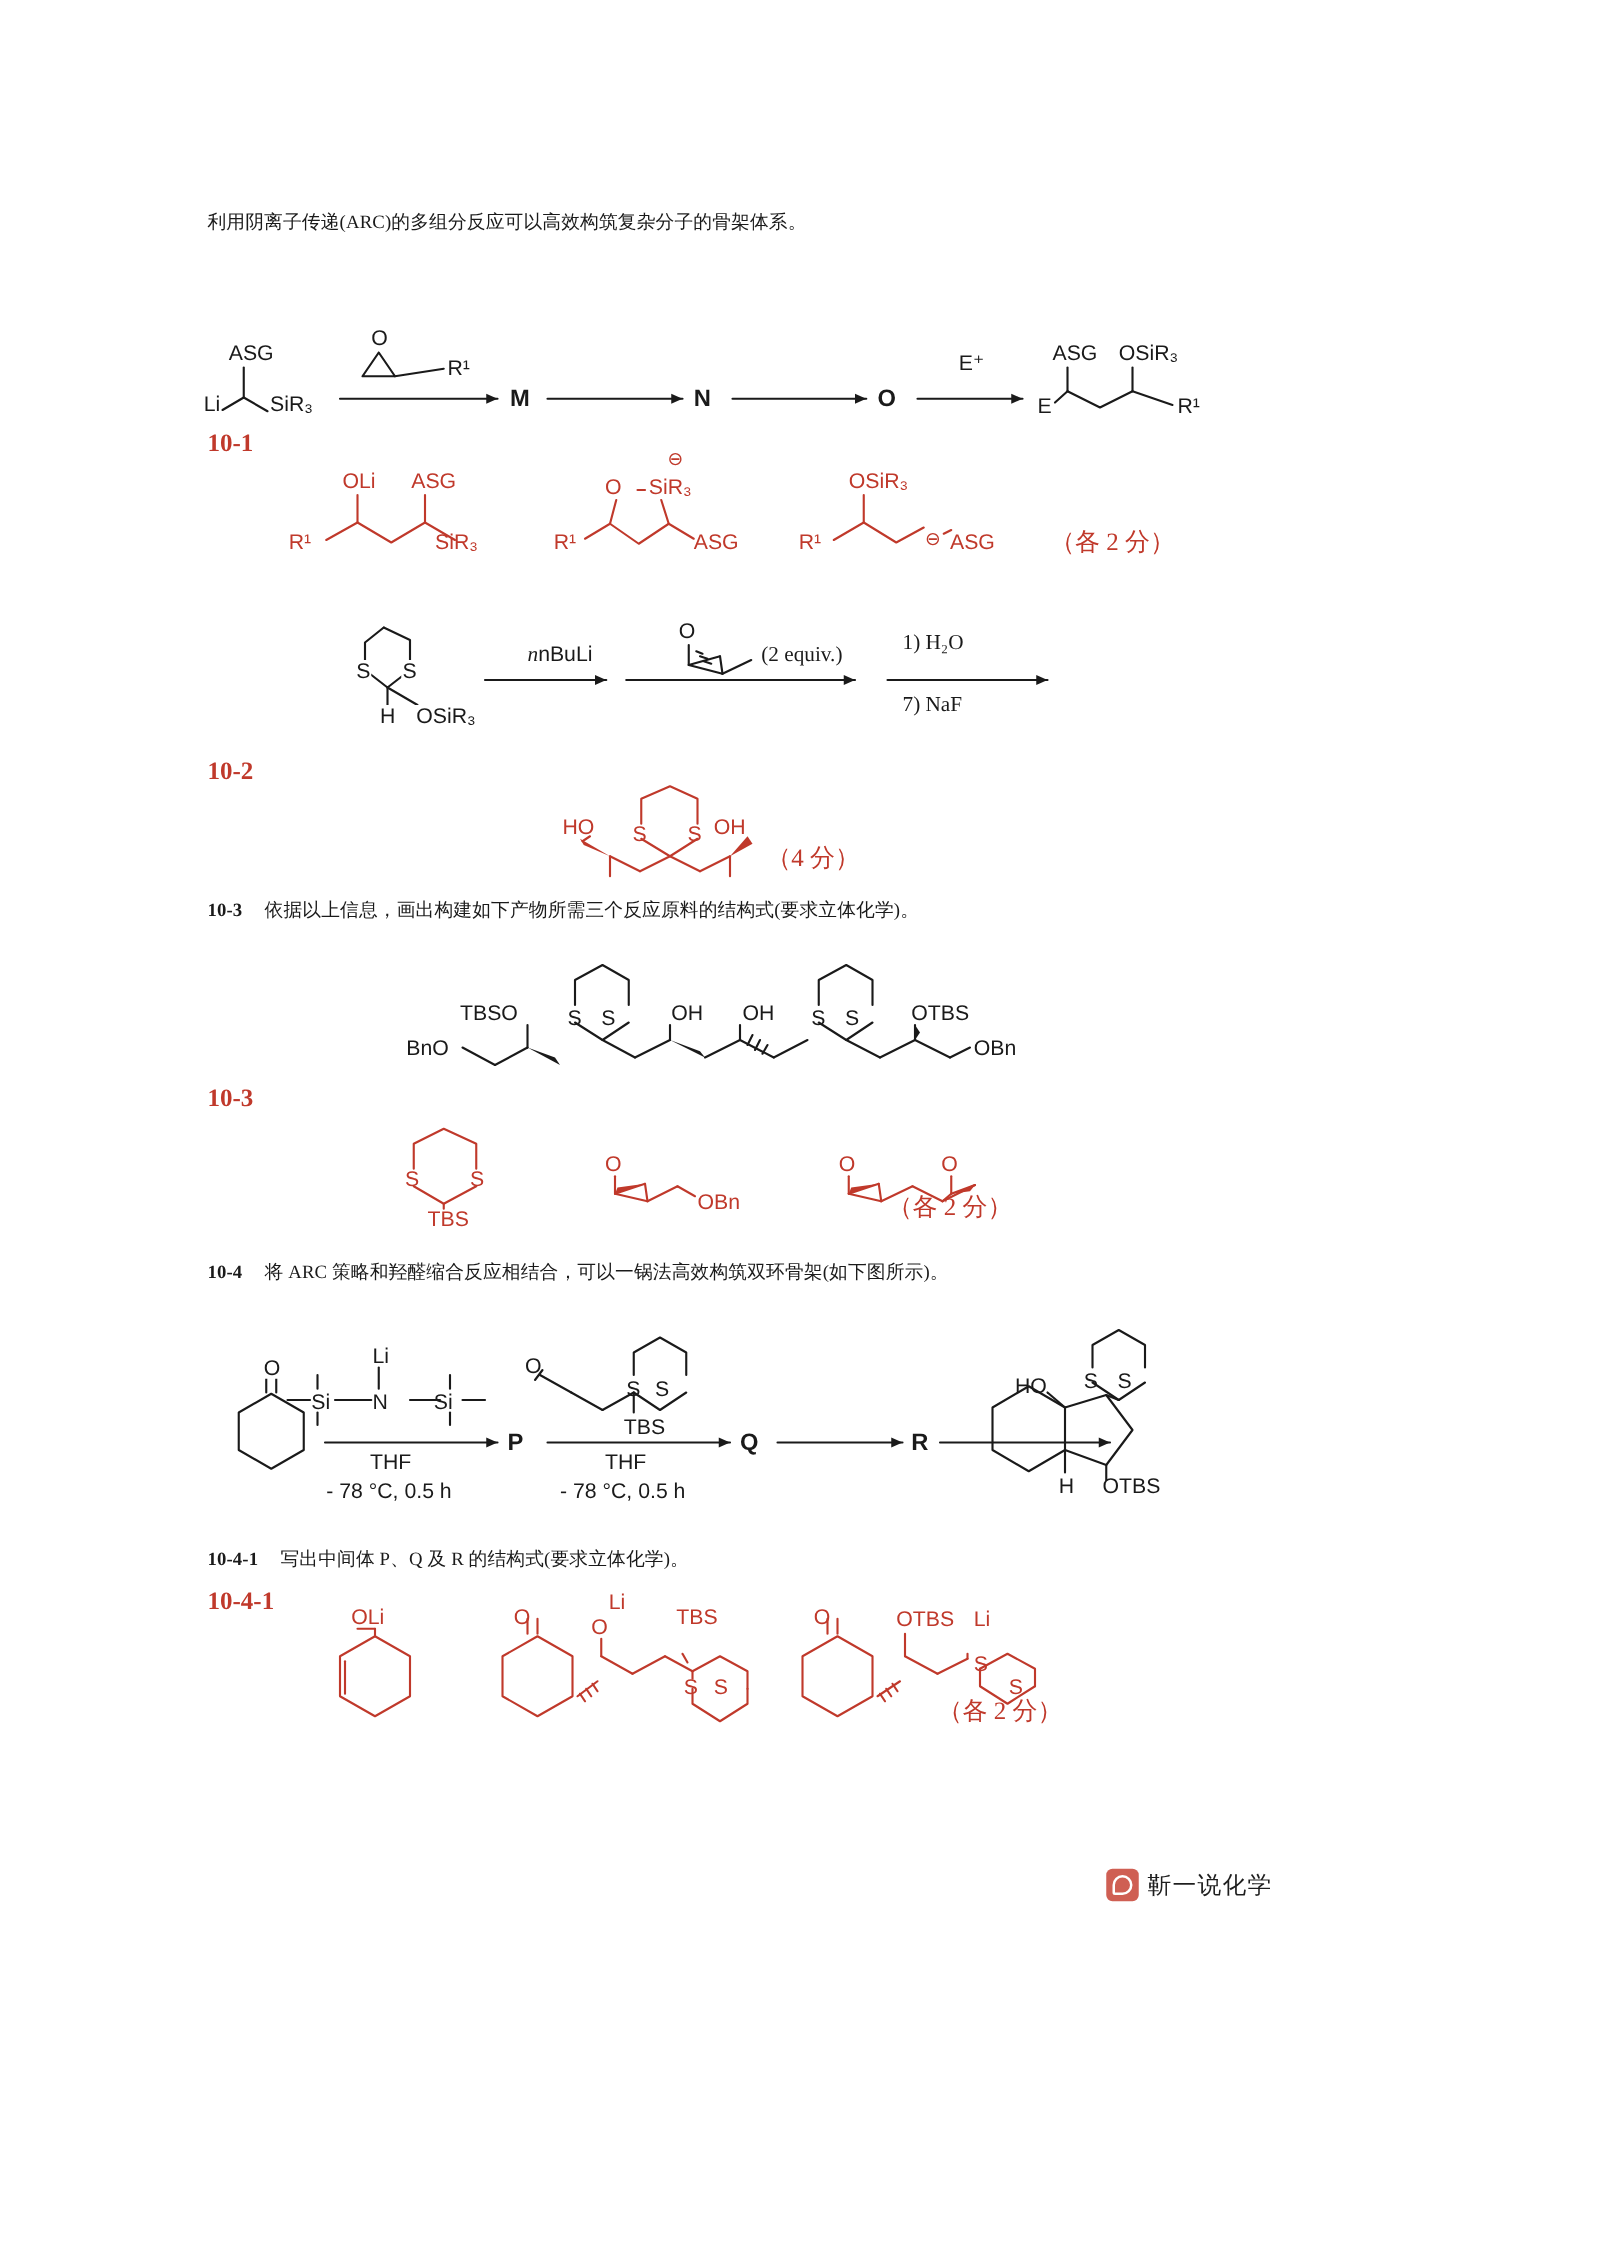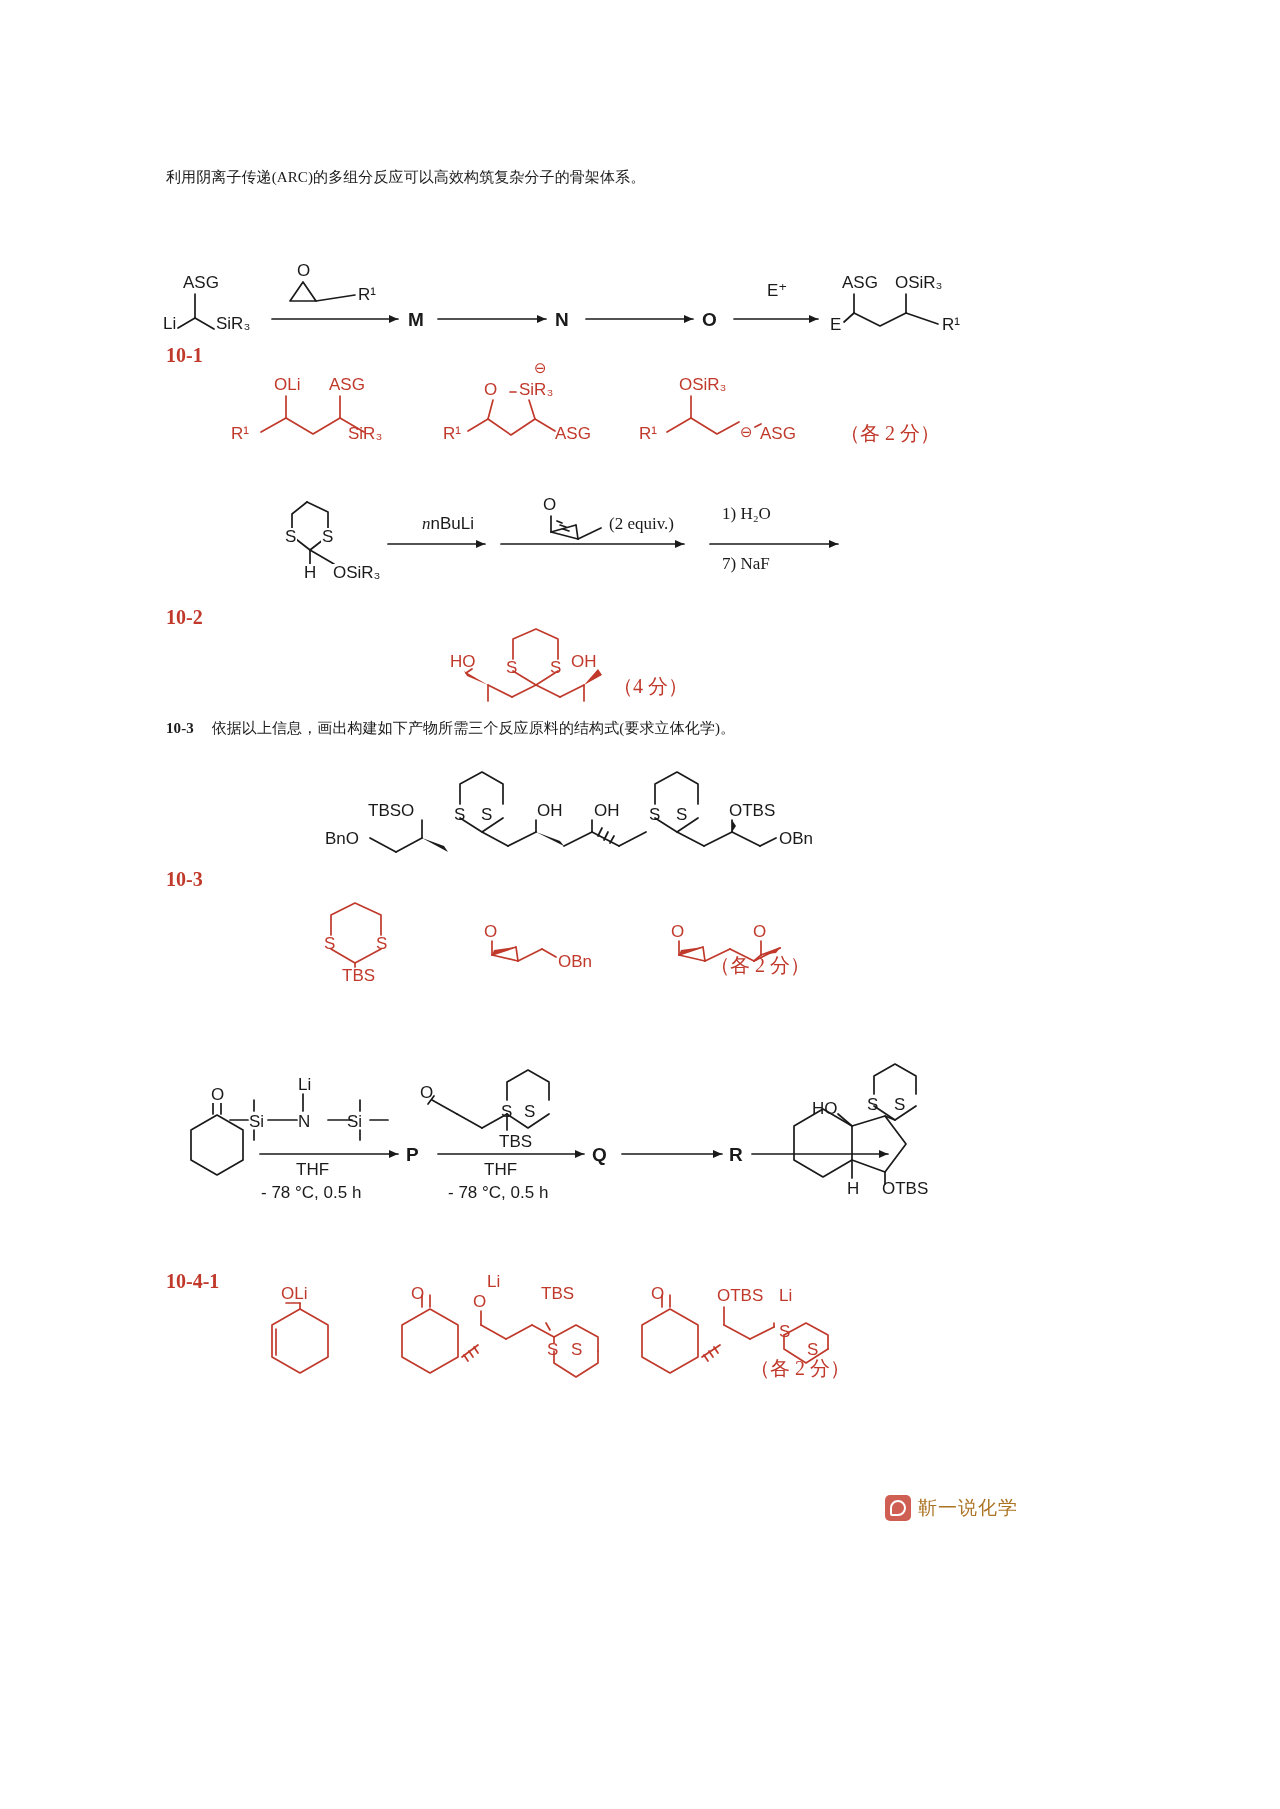--- a/index.html
+++ b/index.html
@@ -31,21 +31,21 @@
   .rd{stroke:#c0392b;stroke-width:1.7;fill:none;stroke-linecap:round;stroke-linejoin:round;}
   .bk-f{fill:#1a1a1a;stroke:none;}
   .rd-f{fill:#c0392b;stroke:none;}
 
   
   .wm{position:absolute;display:flex;align-items:center;gap:7px;opacity:.88;}
   .wm-badge{width:26px;height:26px;border-radius:5px;background:#c94a3c;
             position:relative;display:flex;align-items:center;justify-content:center;}
   .wm-badge:before{content:"";position:absolute;width:12px;height:12px;border:2.2px solid #fff;
             border-radius:50% 50% 50% 2px;}
-  .wm-text{color:#a16207;font-size:19px;font-family:"Liberation Serif",serif;letter-spacing:1px;}
+  .wm-text{color:#000000;font-size:19px;font-family:"Liberation Serif",serif;letter-spacing:1px;}
 </style>
 </head>
 <body>
 
 <div class="page">
 
 
   <div class="txt body-line" style="left:166px;top:168px;">利用阴离子传递(ARC)的多组分反应可以高效构筑复杂分子的骨架体系。</div>
 
 
@@ -304,20 +304,25 @@
       <path class="rd" d="M441,36 L441,50"></path>
       <path class="rd" d="M441,50 L434,56"></path>
       <path class="rd" d="M441,50 L460,43"></path>
       <path class="rd" d="M434,56 L460,43"></path>
       <path class="rd-f" d="M441,50 L460,43 L456,48 Z"></path>
     </svg>
 
     <div class="txt score" style="left:390px;top:47px;">（各 2 分）</div>
   </div>
 
+  <div class="txt body-line" style="left:166px;top:1008px;">
+    <span class="lbl-bold">10-4</span>
+    <span style="display:inline-block;width:10px"></span>
+    <span>将 ARC 策略和羟醛缩合反应相结合，可以一锅法高效构筑双环骨架(如下图所示)。</span>
+  </div>
 
   <div class="scheme" style="left:166px;top:1050px;width:820px;height:160px;">
 
     <svg style="position:absolute;left:0;top:0;" width="120" height="160">
       <path class="bk" d="M25,80 L25,110 L51,125 L77,110 L77,80 L51,65 Z"></path>
       <path class="bk" d="M47,52 L47,64"></path>
       <path class="bk" d="M55,52 L55,64"></path>
     </svg>
     <div class="atom" style="left:44px;top:36px;">O</div>
 
@@ -389,20 +394,25 @@
       <path class="bk" d="M708,56 L729,70 L750,56"></path>
       <path class="bk" d="M729,70 L719,66"></path>
 
       <path class="bk" d="M686,76 L672,64"></path>
 
       <path class="bk" d="M686,110 L686,128"></path>
       <path class="bk" d="M719,122 L719,134"></path>
     </svg>
   </div>
 
+  <div class="txt body-line" style="left:166px;top:1238px;">
+    <span class="lbl-bold">10-4-1</span>
+    <span style="display:inline-block;width:10px"></span>
+    <span>写出中间体 P、Q 及 R 的结构式(要求立体化学)。</span>
+  </div>
   <div class="txt redlbl" style="left:166px;top:1270px;">10-4-1</div>
 
   <div class="scheme" style="left:250px;top:1285px;width:680px;height:110px;">
 
     <div class="atom red" style="left:30px;top:0px;">OLi</div>
     <svg style="position:absolute;left:0;top:0;" width="140" height="110">
       <path class="rd" d="M22,40 L22,72 L50,88 L78,72 L78,40 L50,24 Z"></path>
       <path class="rd" d="M26,44 L26,70"></path>
       <path class="rd" d="M50,24 L50,18"></path>
       <path class="rd" d="M50,18 L36,18"></path>

